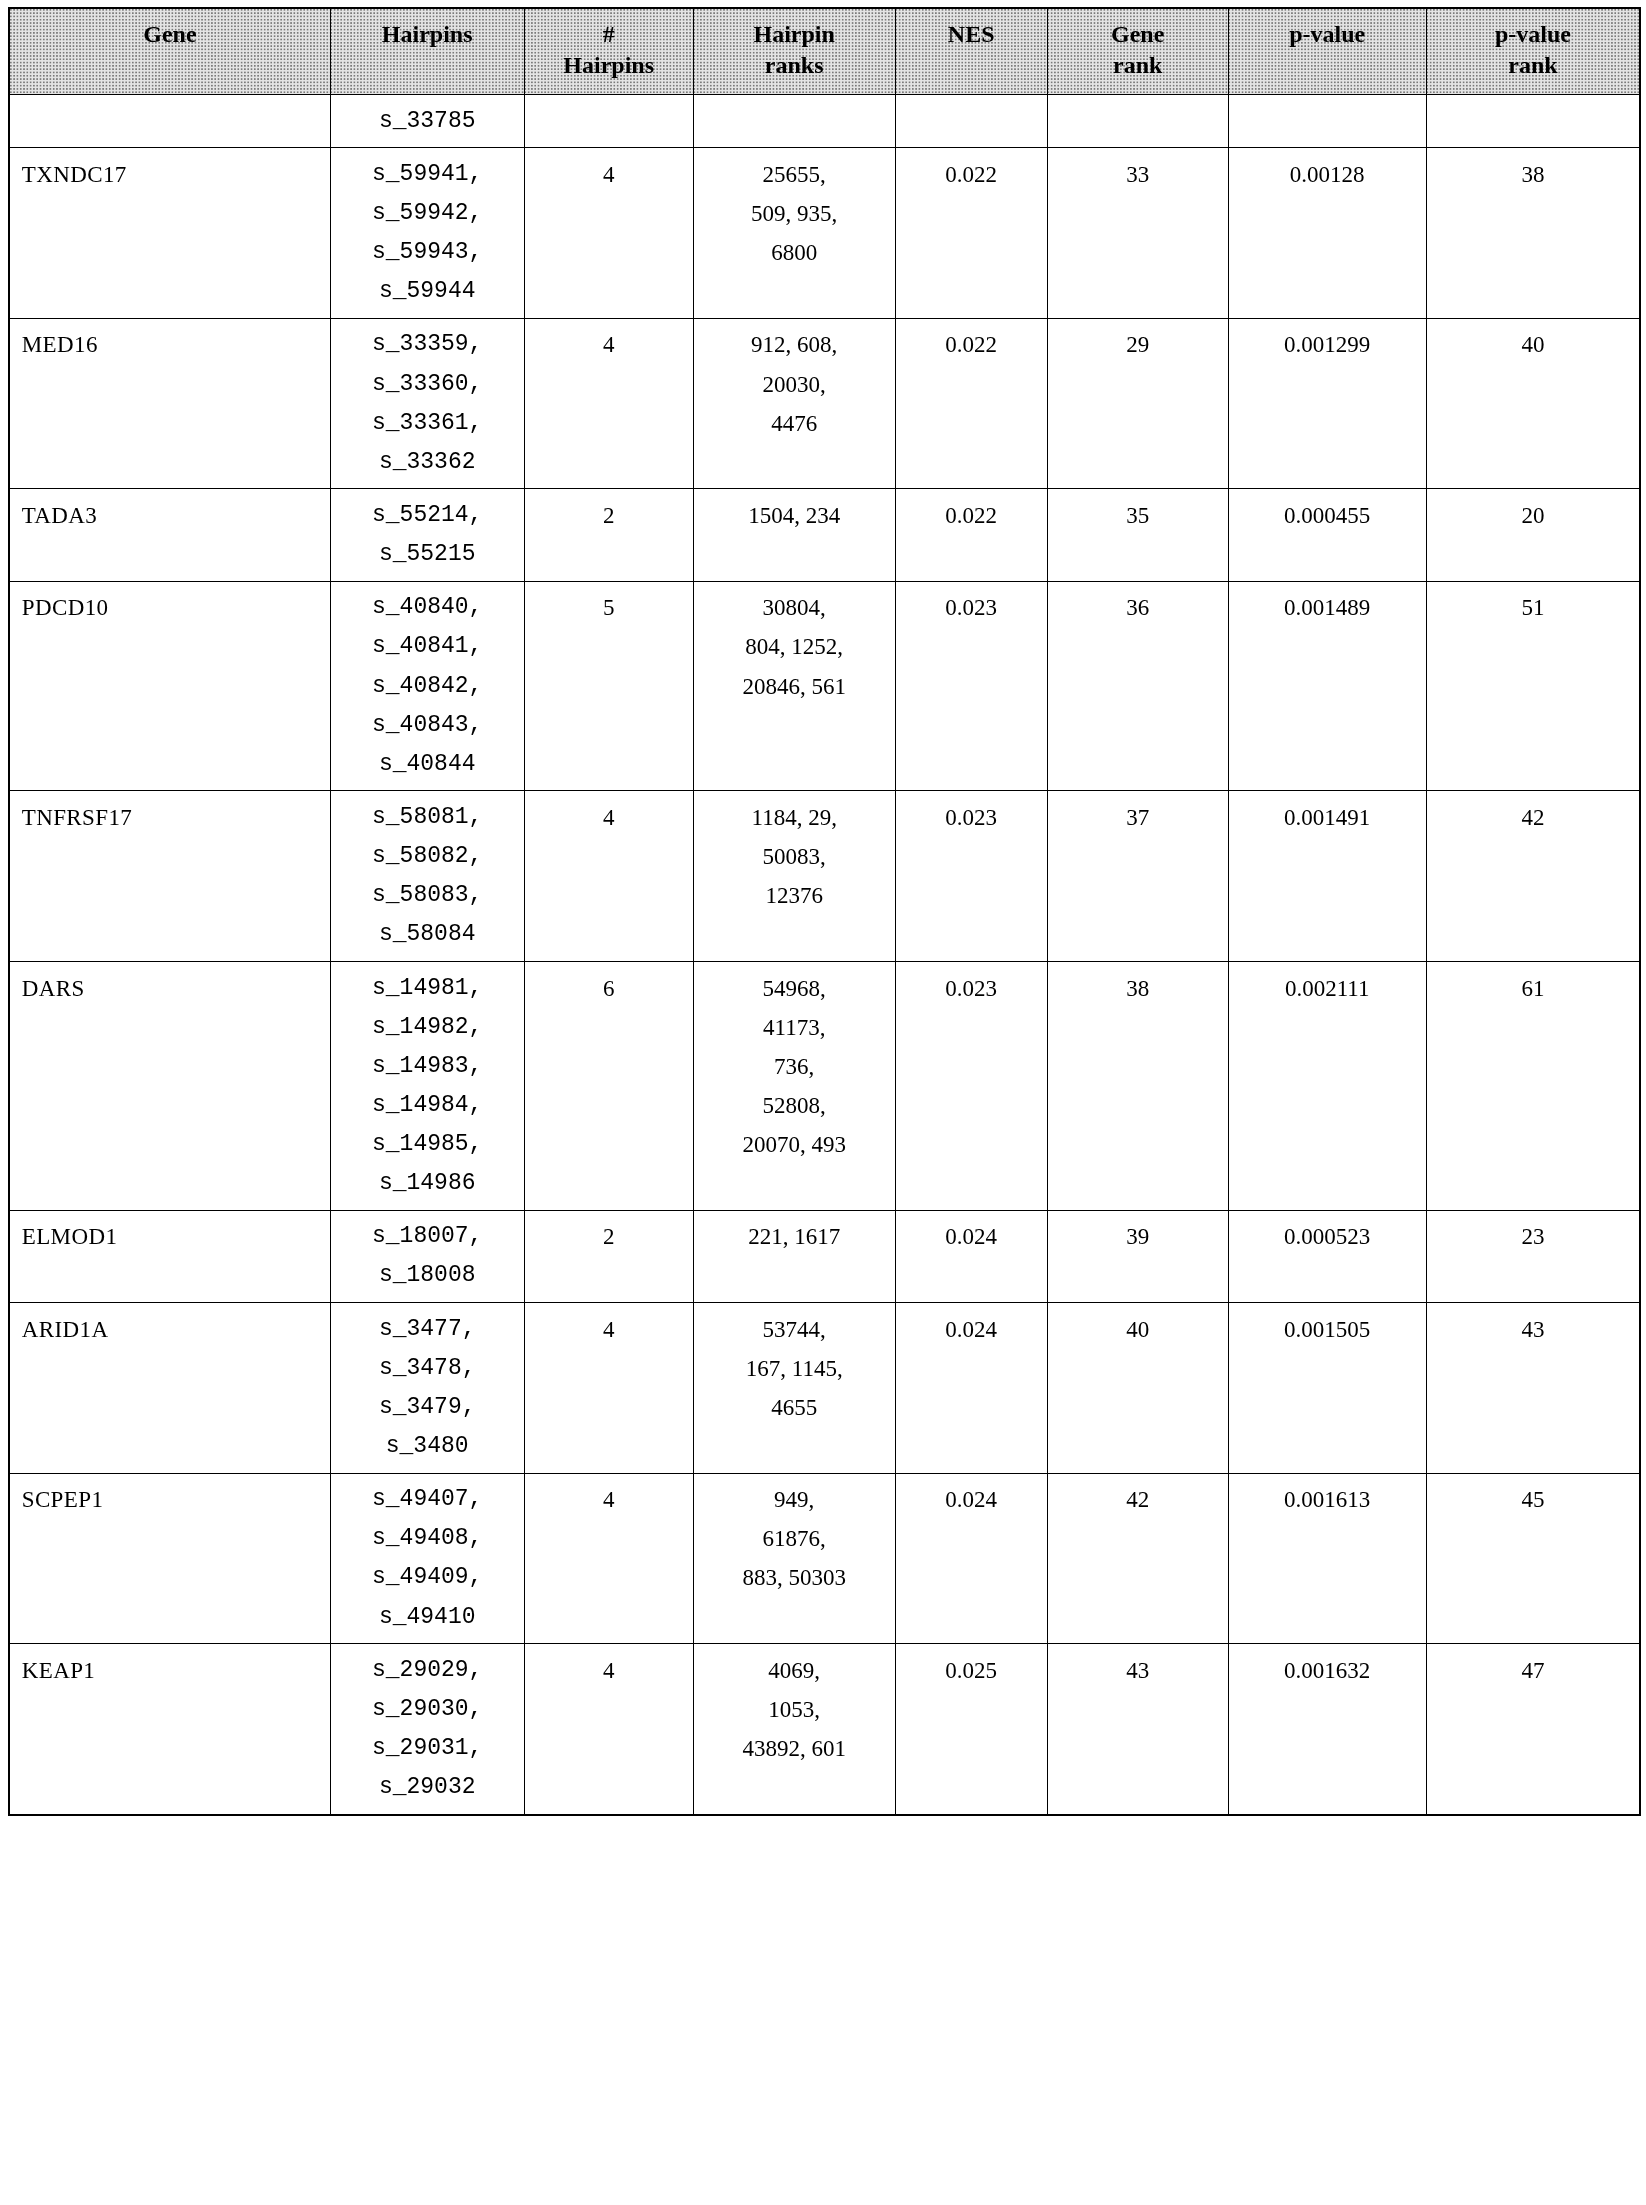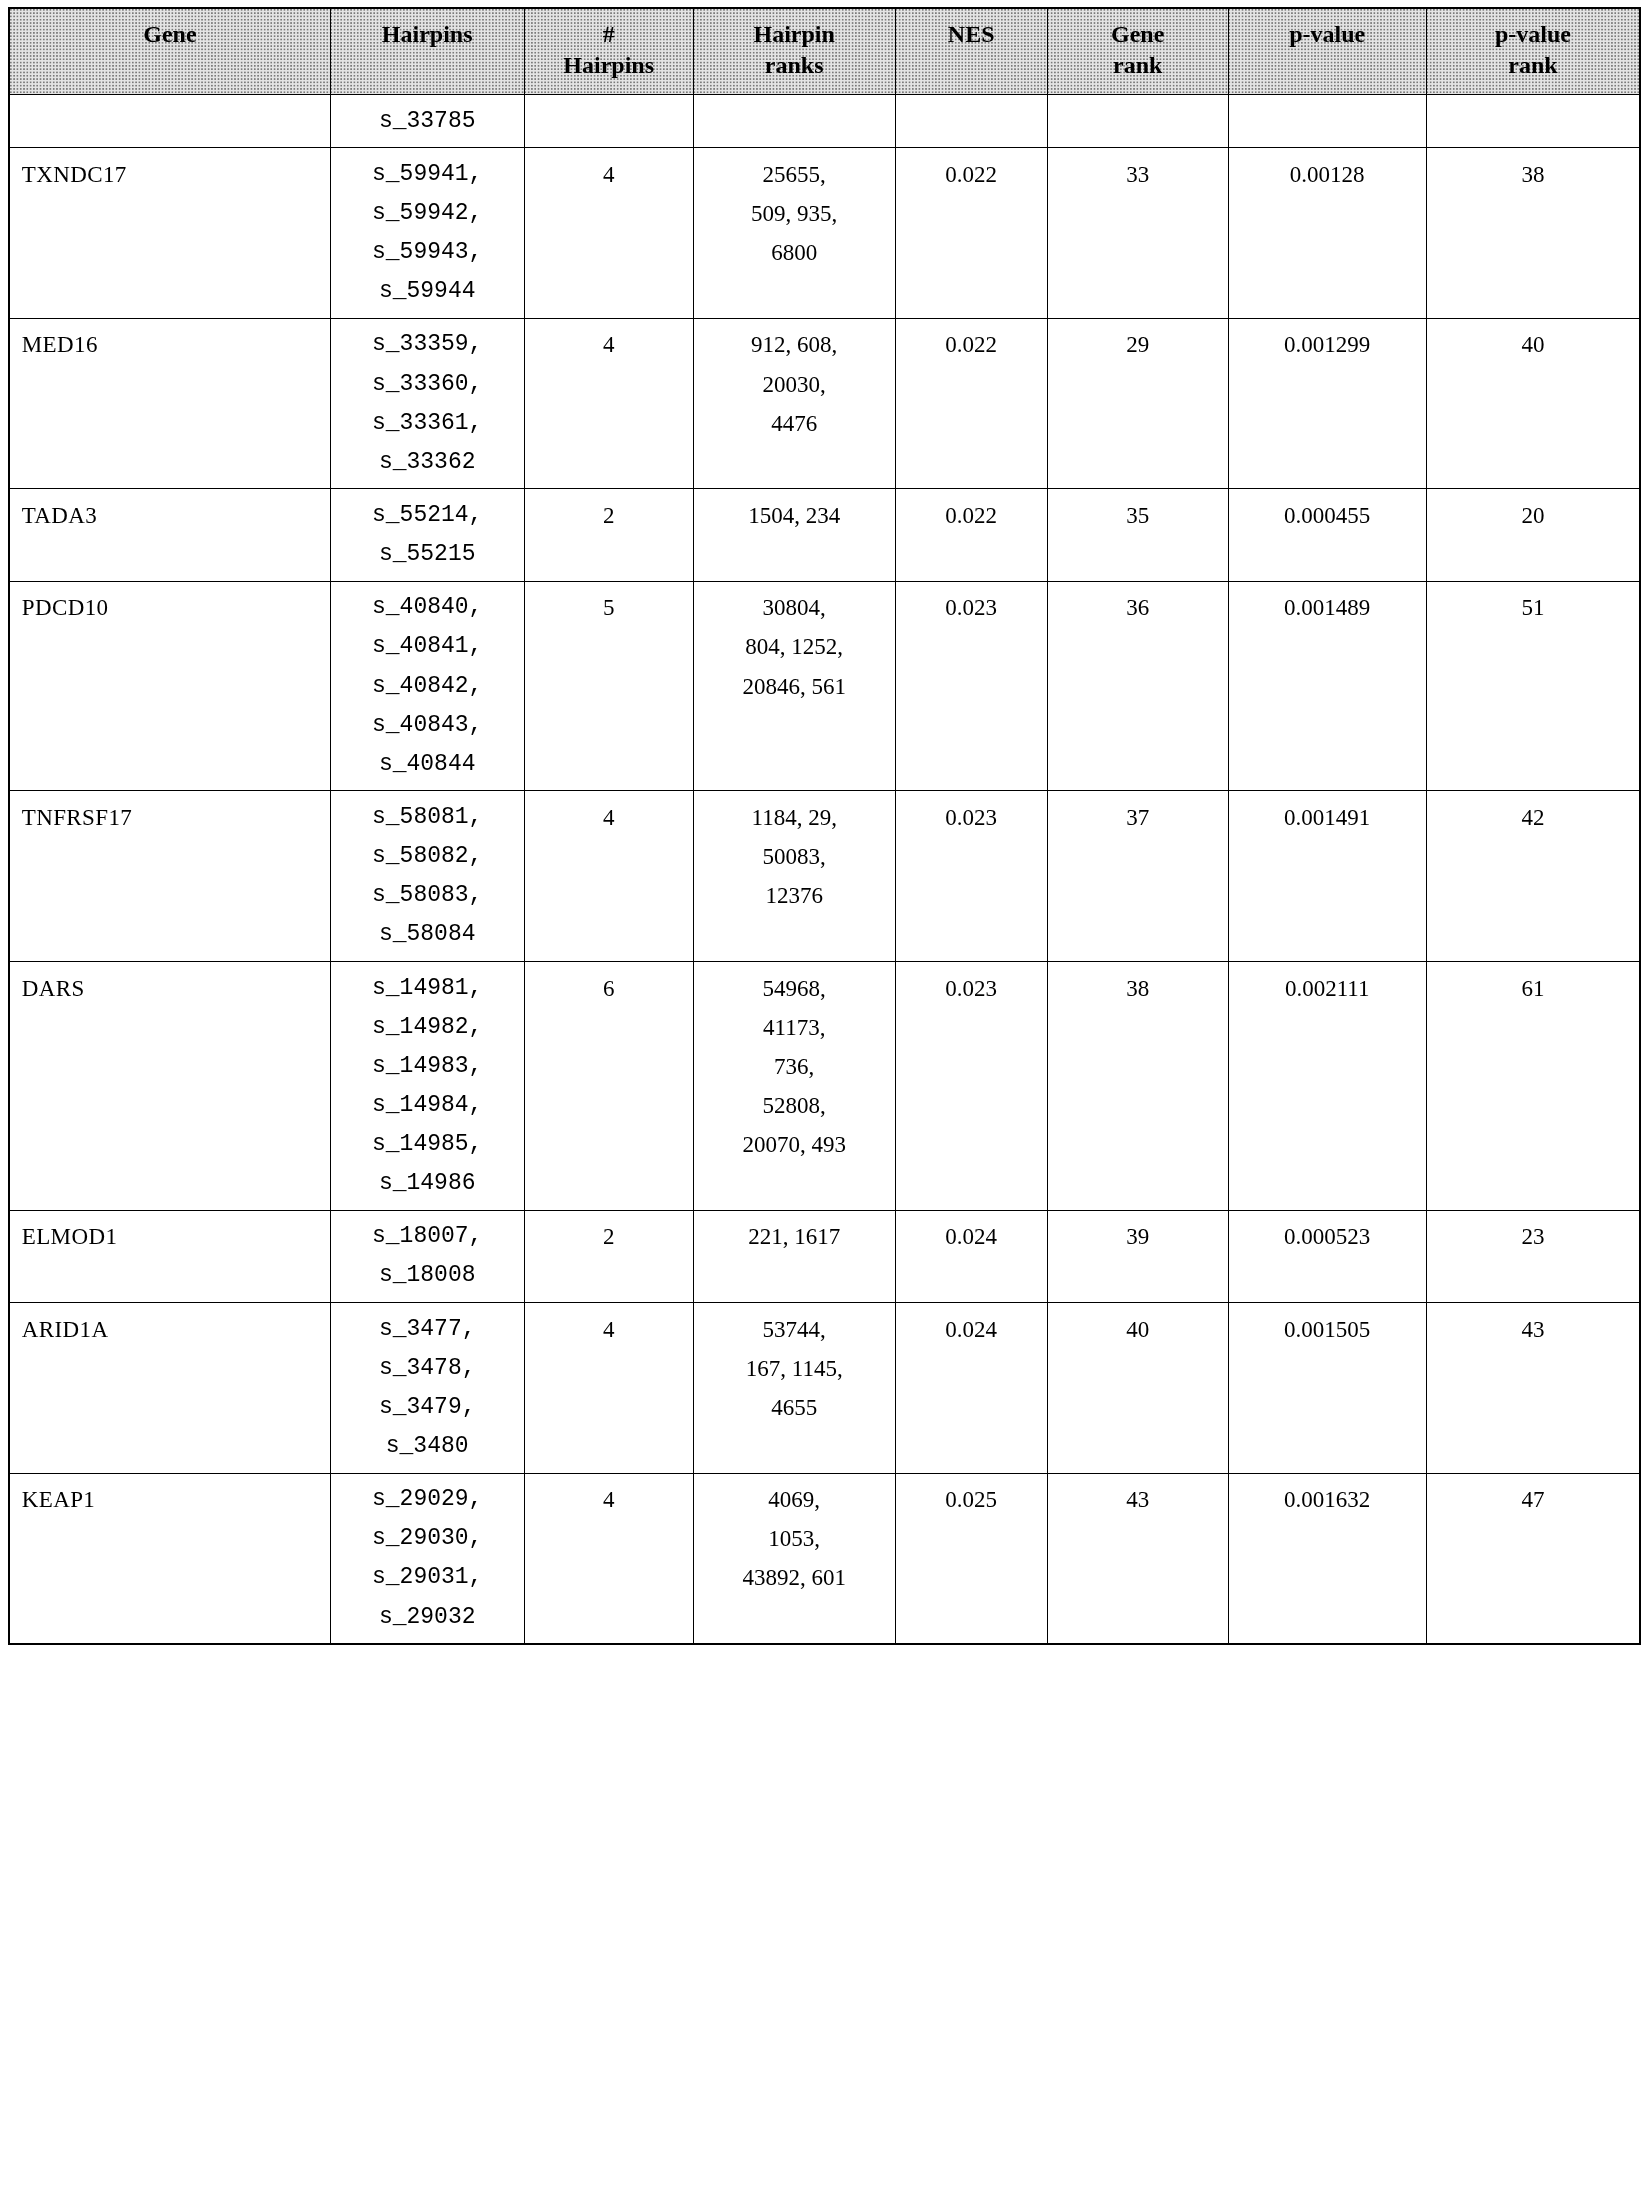--- a/index.html
+++ b/index.html
@@ -210,20 +210,35 @@
           <td class="col-num-hairpins">4</td>
           <td class="col-hairpin-ranks">53744,
 167, 1145,
 4655</td>
           <td class="col-nes">0.024</td>
           <td class="col-gene-rank">40</td>
           <td class="col-p-value">0.001505</td>
           <td class="col-p-value-rank">43</td>
         </tr>
         <tr>
+          <td class="col-gene">SCPEP1</td>
+          <td class="col-hairpins">s_49407,
+s_49408,
+s_49409,
+s_49410</td>
+          <td class="col-num-hairpins">4</td>
+          <td class="col-hairpin-ranks">949,
+61876,
+883, 50303</td>
+          <td class="col-nes">0.024</td>
+          <td class="col-gene-rank">42</td>
+          <td class="col-p-value">0.001613</td>
+          <td class="col-p-value-rank">45</td>
+        </tr>
+        <tr>
           <td class="col-gene">KEAP1</td>
           <td class="col-hairpins">s_29029,
 s_29030,
 s_29031,
 s_29032</td>
           <td class="col-num-hairpins">4</td>
           <td class="col-hairpin-ranks">4069,
 1053,
 43892, 601</td>
           <td class="col-nes">0.025</td>

